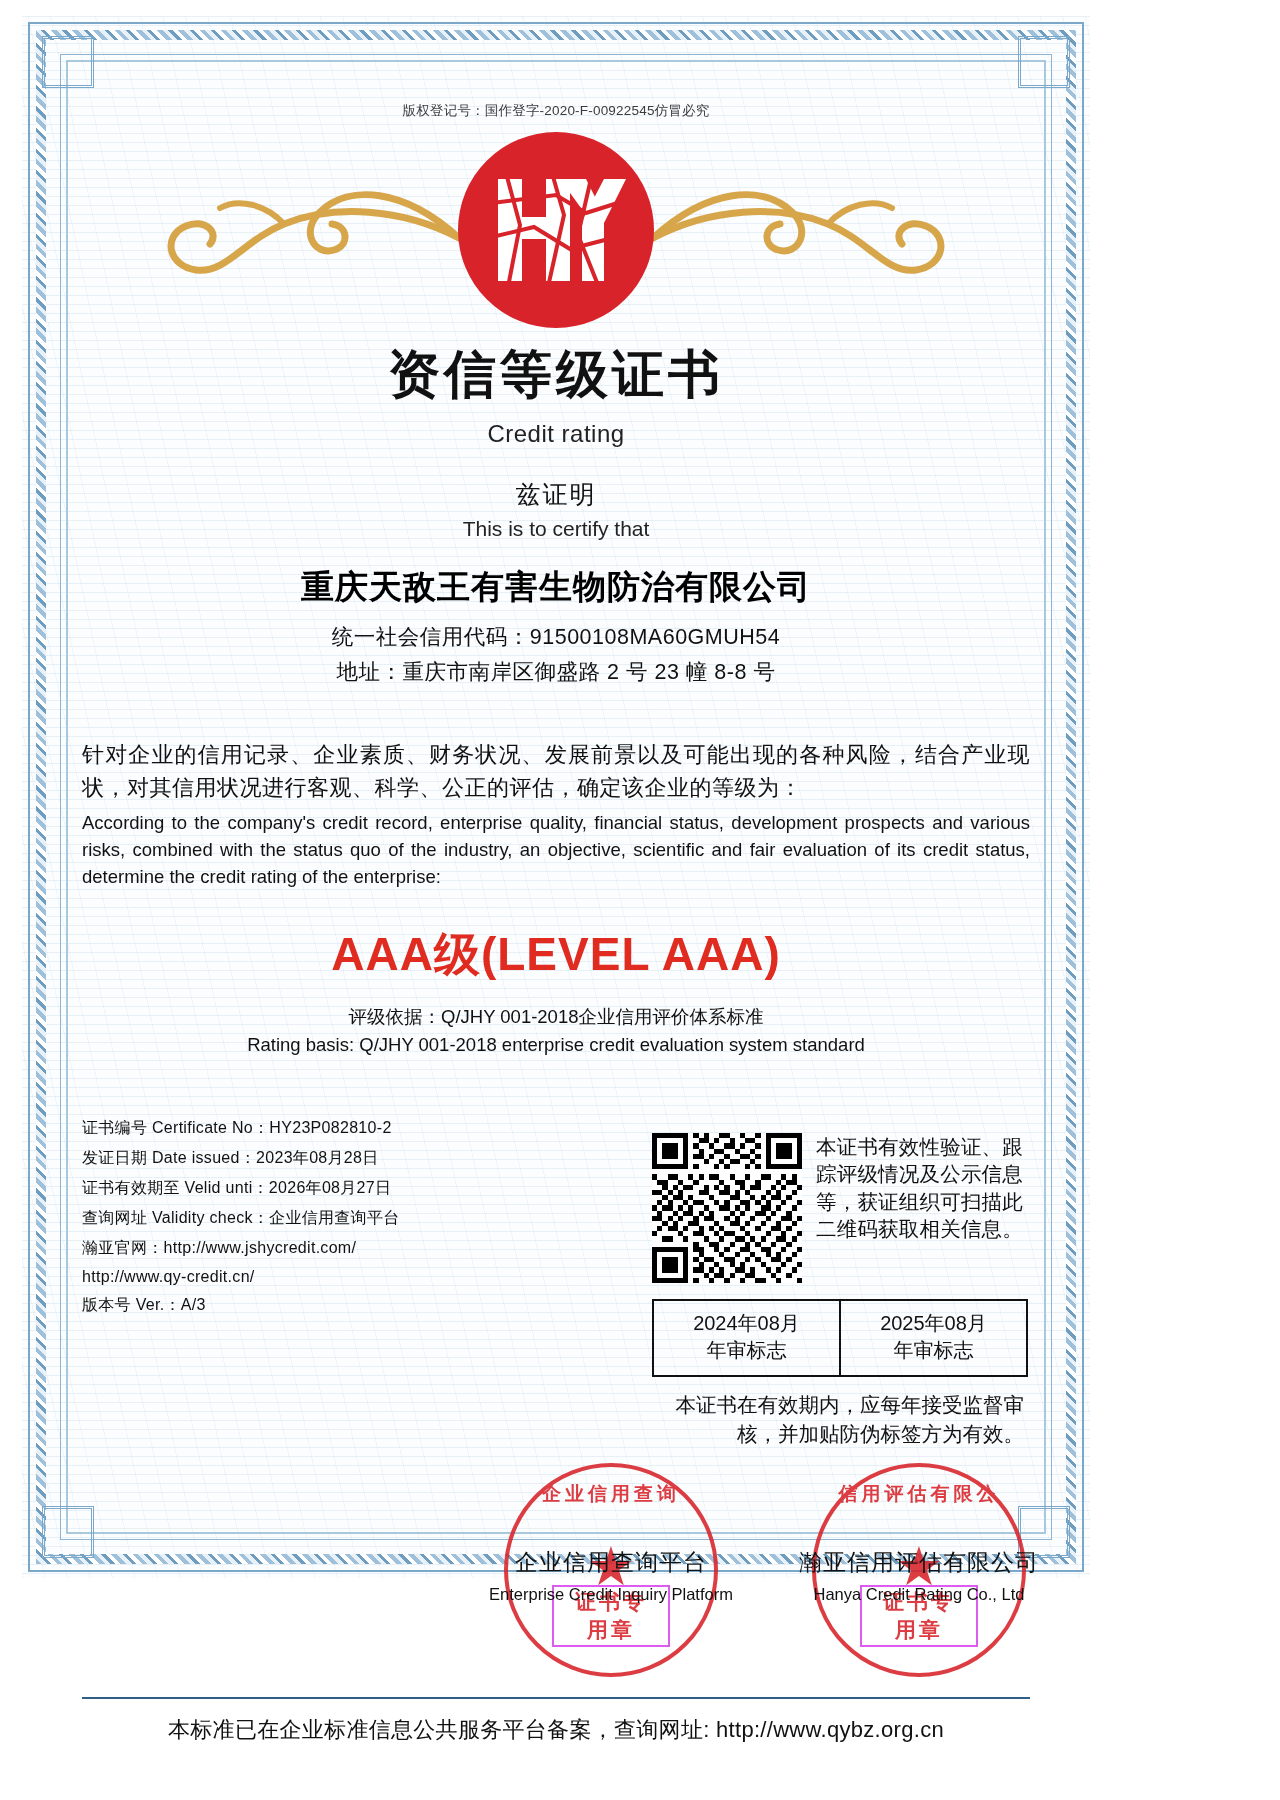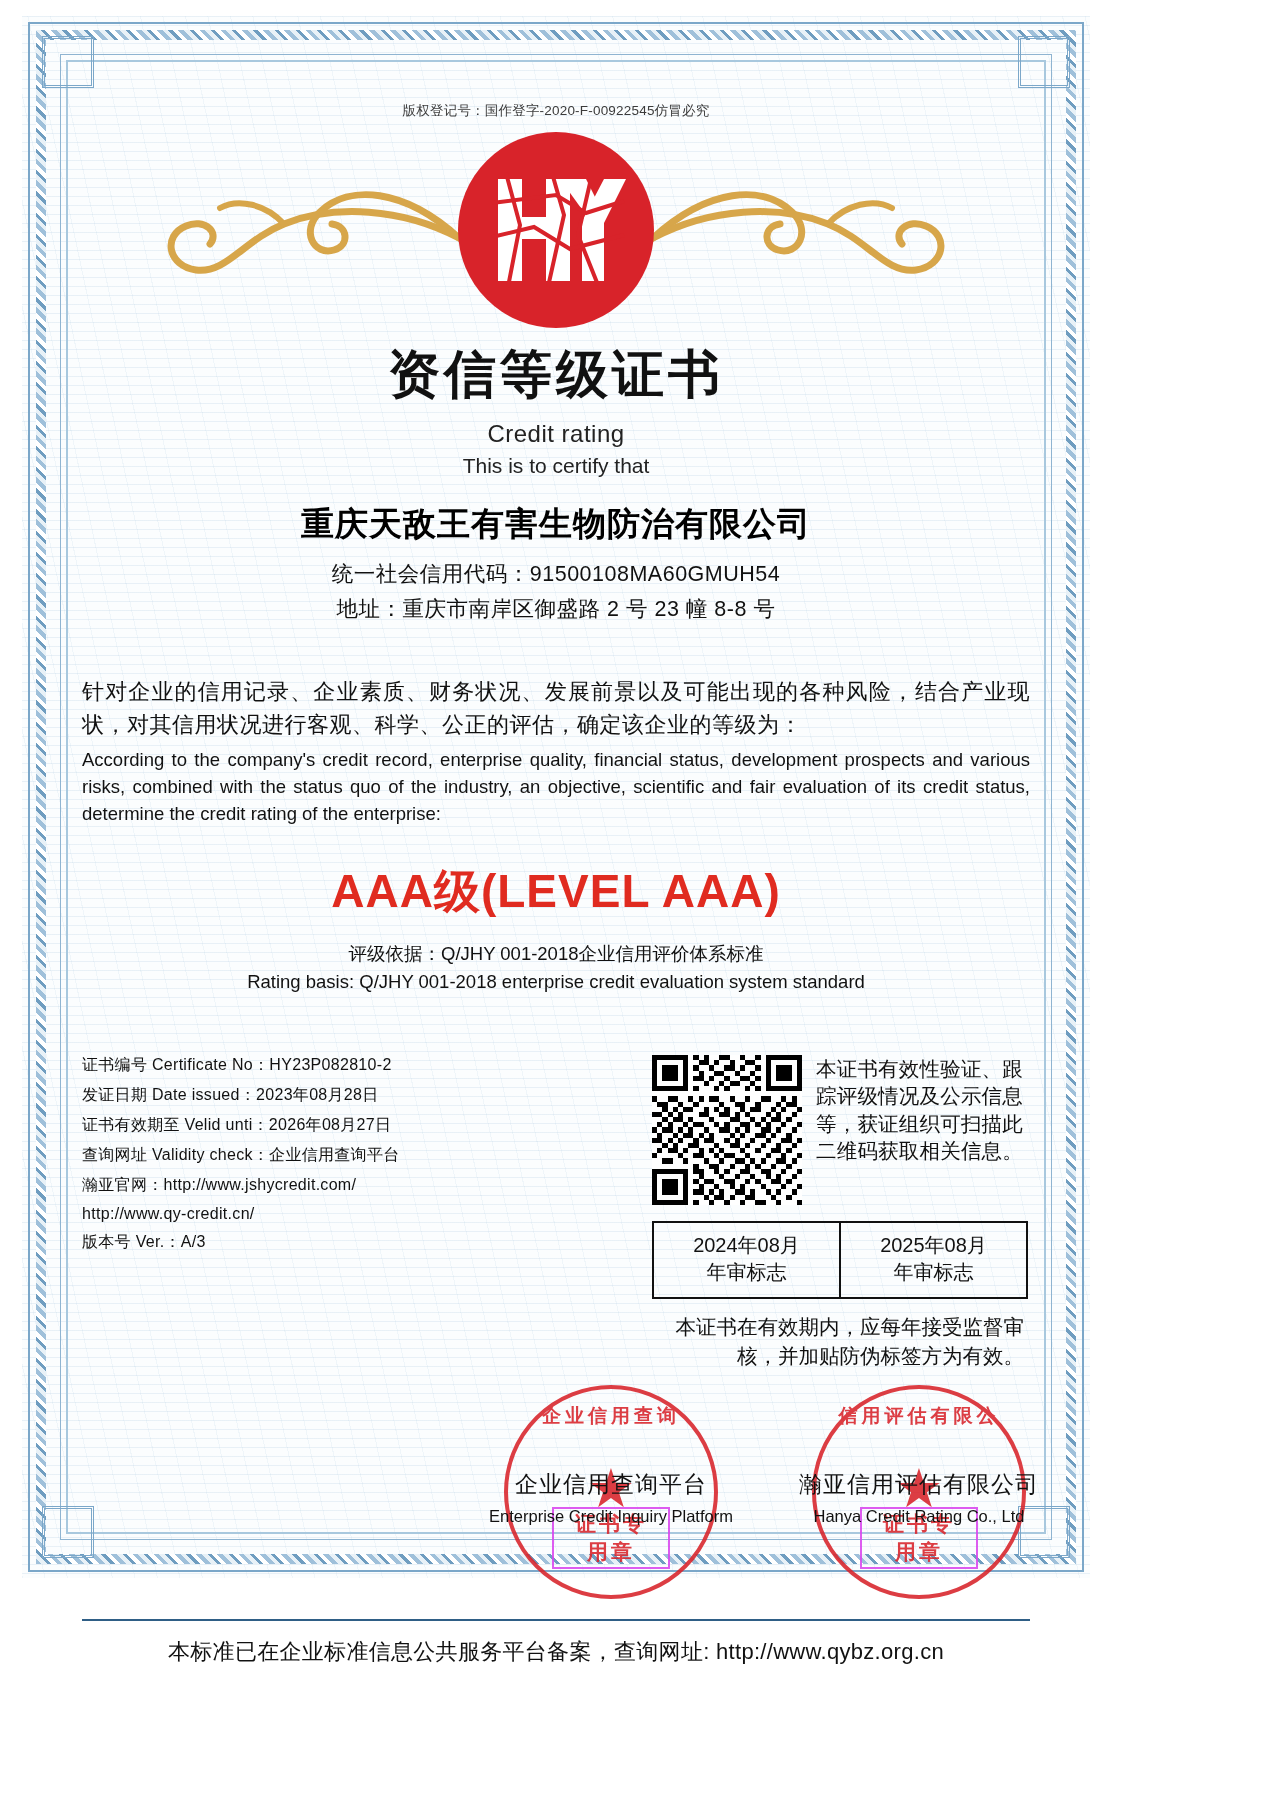--- a/index.html
+++ b/index.html
@@ -236,20 +236,21 @@
     margin-bottom: 9px;
     letter-spacing: .3px;
     white-space: nowrap;
   }
 
   .details-right {
     flex: 1;
     display: flex;
     flex-direction: column;
     margin-left: 10px;
+    margin-top: 15px;
   }
   .qr-row { display: flex; align-items: flex-start; }
   .qr {
     width: 150px;
     height: 150px;
     flex: 0 0 150px;
     background: #fff;
   }
   .qr-note {
     margin-left: 14px;
@@ -411,20 +412,21 @@
             <path d="M66 8 L78 50 L62 122"></path>
             <path d="M104 18 L92 70 L112 120"></path>
           </g>
         </svg>
       </div>
     </div>
 
     <div class="title-cn">资信等级证书</div>
     <div class="title-en">Credit rating</div>
 
+    <div class="certify-cn">兹证明</div>
     <div class="certify-en">This is to certify that</div>
 
     <div class="company">重庆天敌王有害生物防治有限公司</div>
     <div class="company-meta">统一社会信用代码：91500108MA60GMUH54</div>
     <div class="company-meta">地址：重庆市南岸区御盛路 2 号 23 幢 8-8 号</div>
 
     <div class="body-block">
       <div class="body-cn">针对企业的信用记录、企业素质、财务状况、发展前景以及可能出现的各种风险，结合产业现状，对其信用状况进行客观、科学、公正的评估，确定该企业的等级为：</div>
       <div class="body-en">According to the company's credit record, enterprise quality, financial status, development prospects and various risks, combined with the status quo of the industry, an objective, scientific and fair evaluation of its credit status, determine the credit rating of the enterprise:</div>
     </div>

